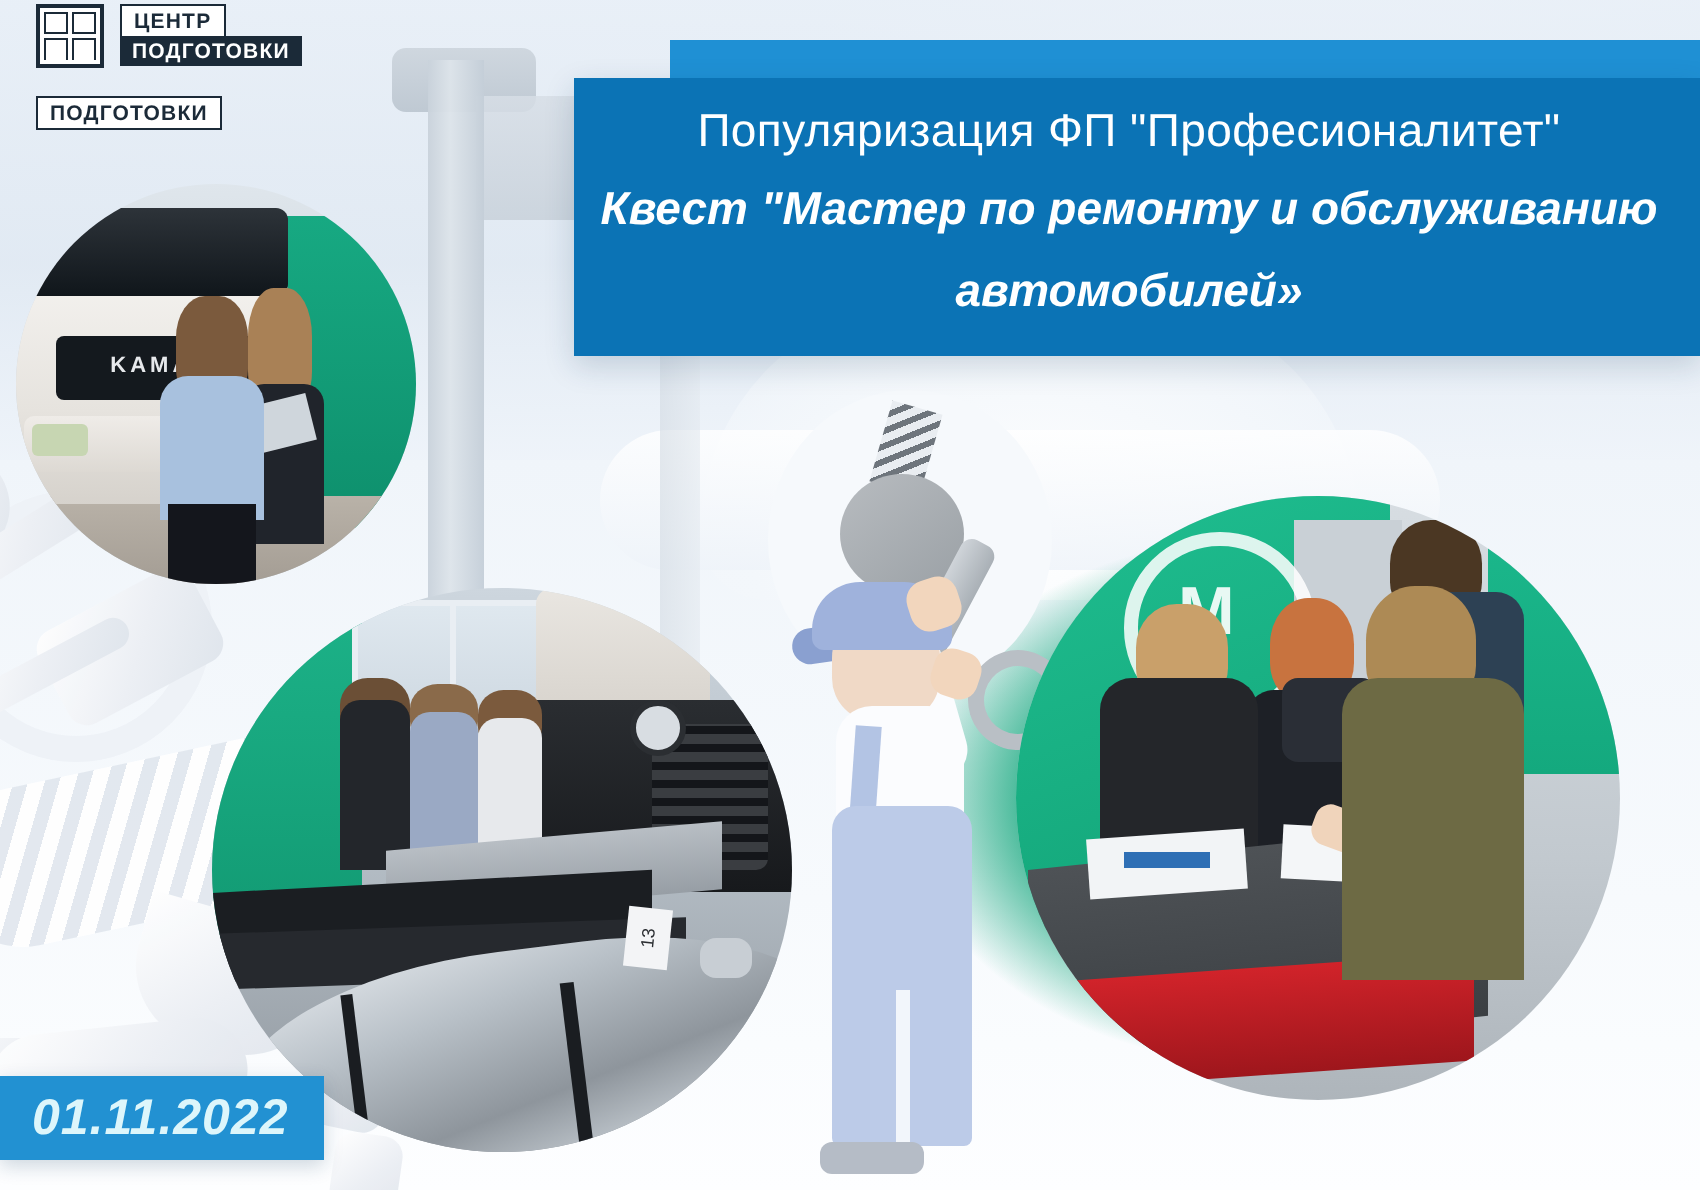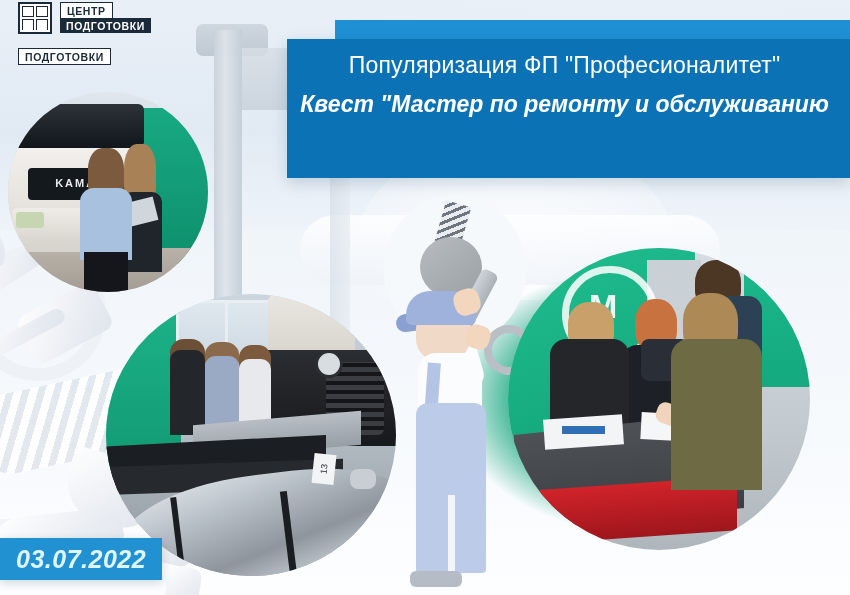--- a/index.html
+++ b/index.html
@@ -420,19 +420,20 @@
     </div>
     <div class="lg-line lg1">ЦЕНТР</div>
     <div class="lg-line lg2">ПОДГОТОВКИ</div>
     <div class="lg-line lg4">ПОДГОТОВКИ</div>
   </div>
 
   <div class="band-top"></div>
   <div class="band-main">
     <div class="ttl ttl-1">Популяризация  ФП "Професионалитет"</div>
     <div class="ttl ttl-2">Квест "Мастер по ремонту и обслуживанию</div>
+    <div class="ttl ttl-3">автомобилей»</div>
   </div>
 
   <div class="date-badge">
-    <span>03.07.2022</span>
+    <span>01.11.2022</span>
   </div>
 
 </div>
 
 </body></html>

